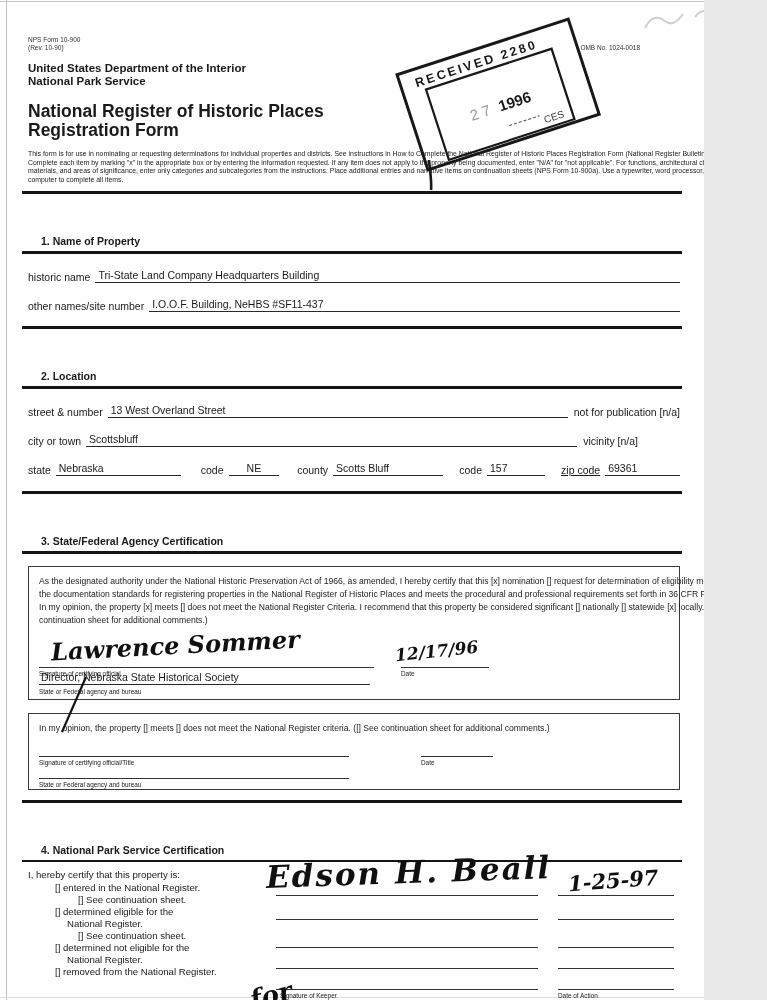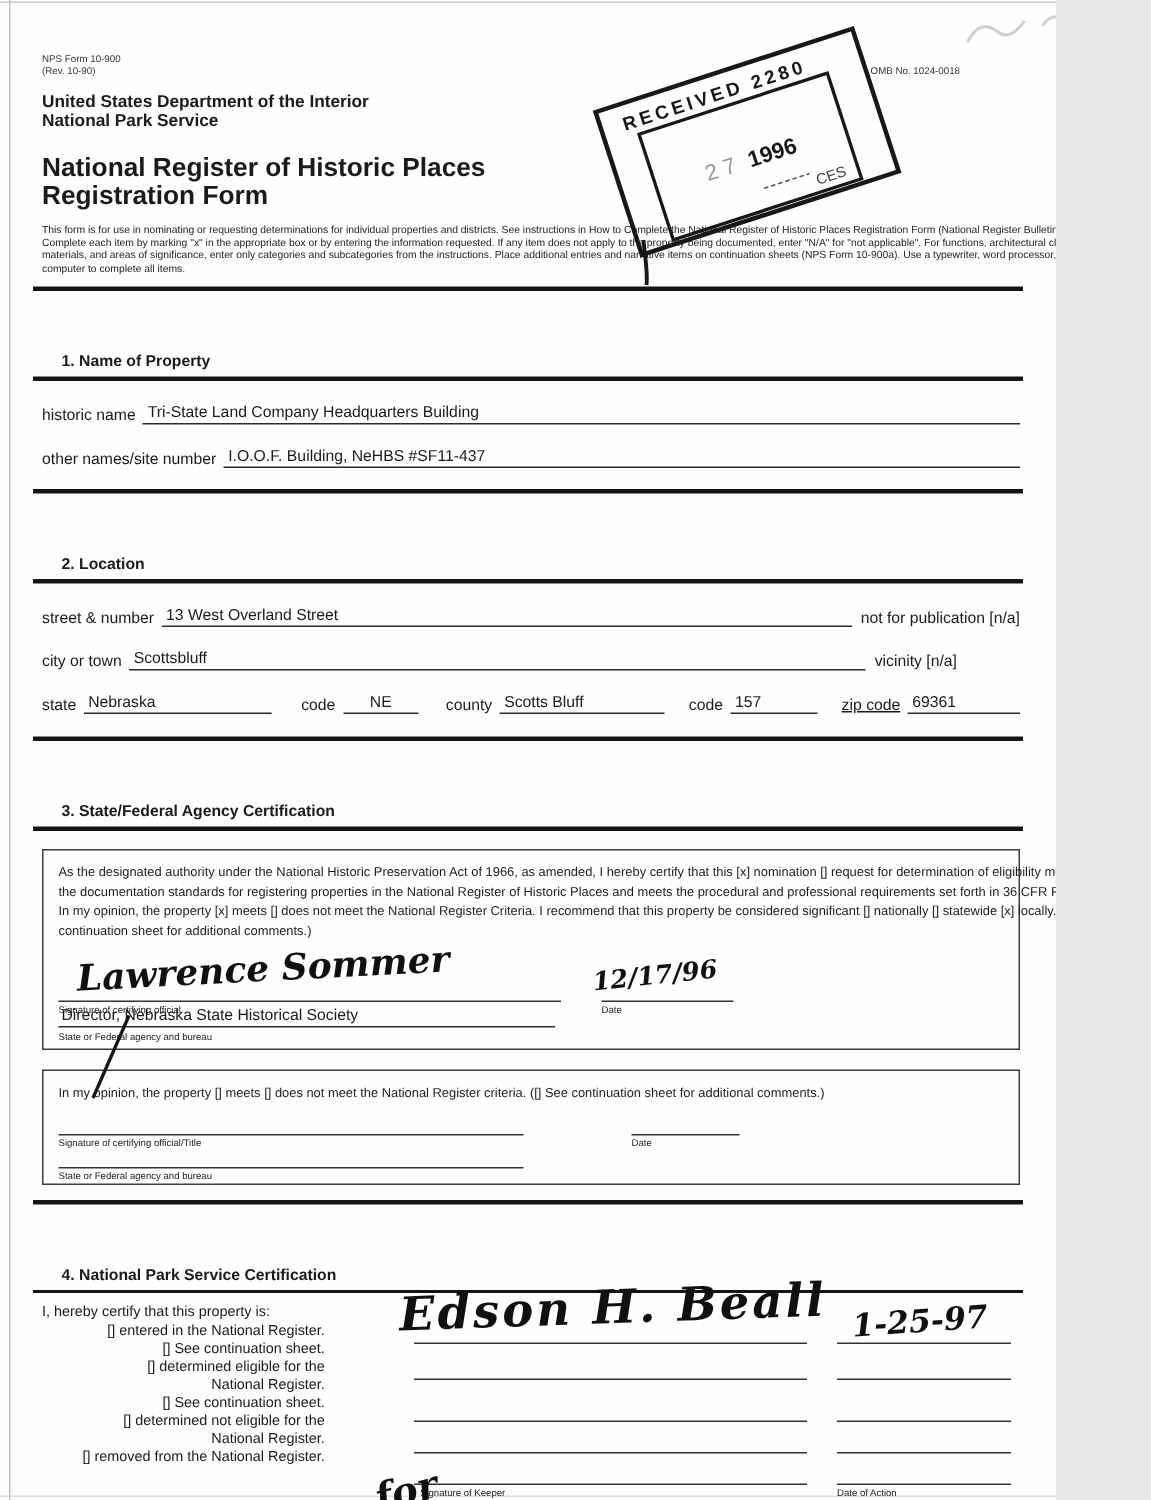--- a/index.html
+++ b/index.html
@@ -34,21 +34,21 @@
   .sig-line{border-bottom:1px solid #333;height:0;position:absolute;}
   .micro{font-size:6.4px;color:#222;position:absolute;white-space:nowrap;}
   .typed-on-line{position:absolute;font-size:10.5px;border-bottom:1.3px solid #2a2a2a;
     padding:0 4px 1px 2px;white-space:nowrap;}
 
   .hand{position:absolute;font-family:"DejaVu Serif",serif;font-style:italic;
     color:#101010;white-space:nowrap;transform:rotate(-3deg);}
 
   .s4-body{position:relative;height:190px;font-size:9.6px;}
   .s4-intro{position:absolute;left:0;top:7px;}
-  .s4-options{position:absolute;left:0;top:20px;line-height:12px;text-align:right;}
+  .s4-options{position:absolute;left:0;top:20px;line-height:12px;}
   .ind1{padding-left:27px;}
   .ind1b{padding-left:39px;}
   .ind2{padding-left:50px;}
   .s4-other{position:absolute;left:27px;top:142px;display:flex;align-items:center;font-family:Liberation Serif, serif;}
   .s4-other .fill{width:96px;}
   .s4-other-line2{position:absolute;left:38px;top:149px;width:152px;border-bottom:1.2px solid #2a2a2a;}
 
   .overlay{position:absolute;left:0;top:0;width:767px;height:1000px;pointer-events:none;}
 </style>
 </head>

